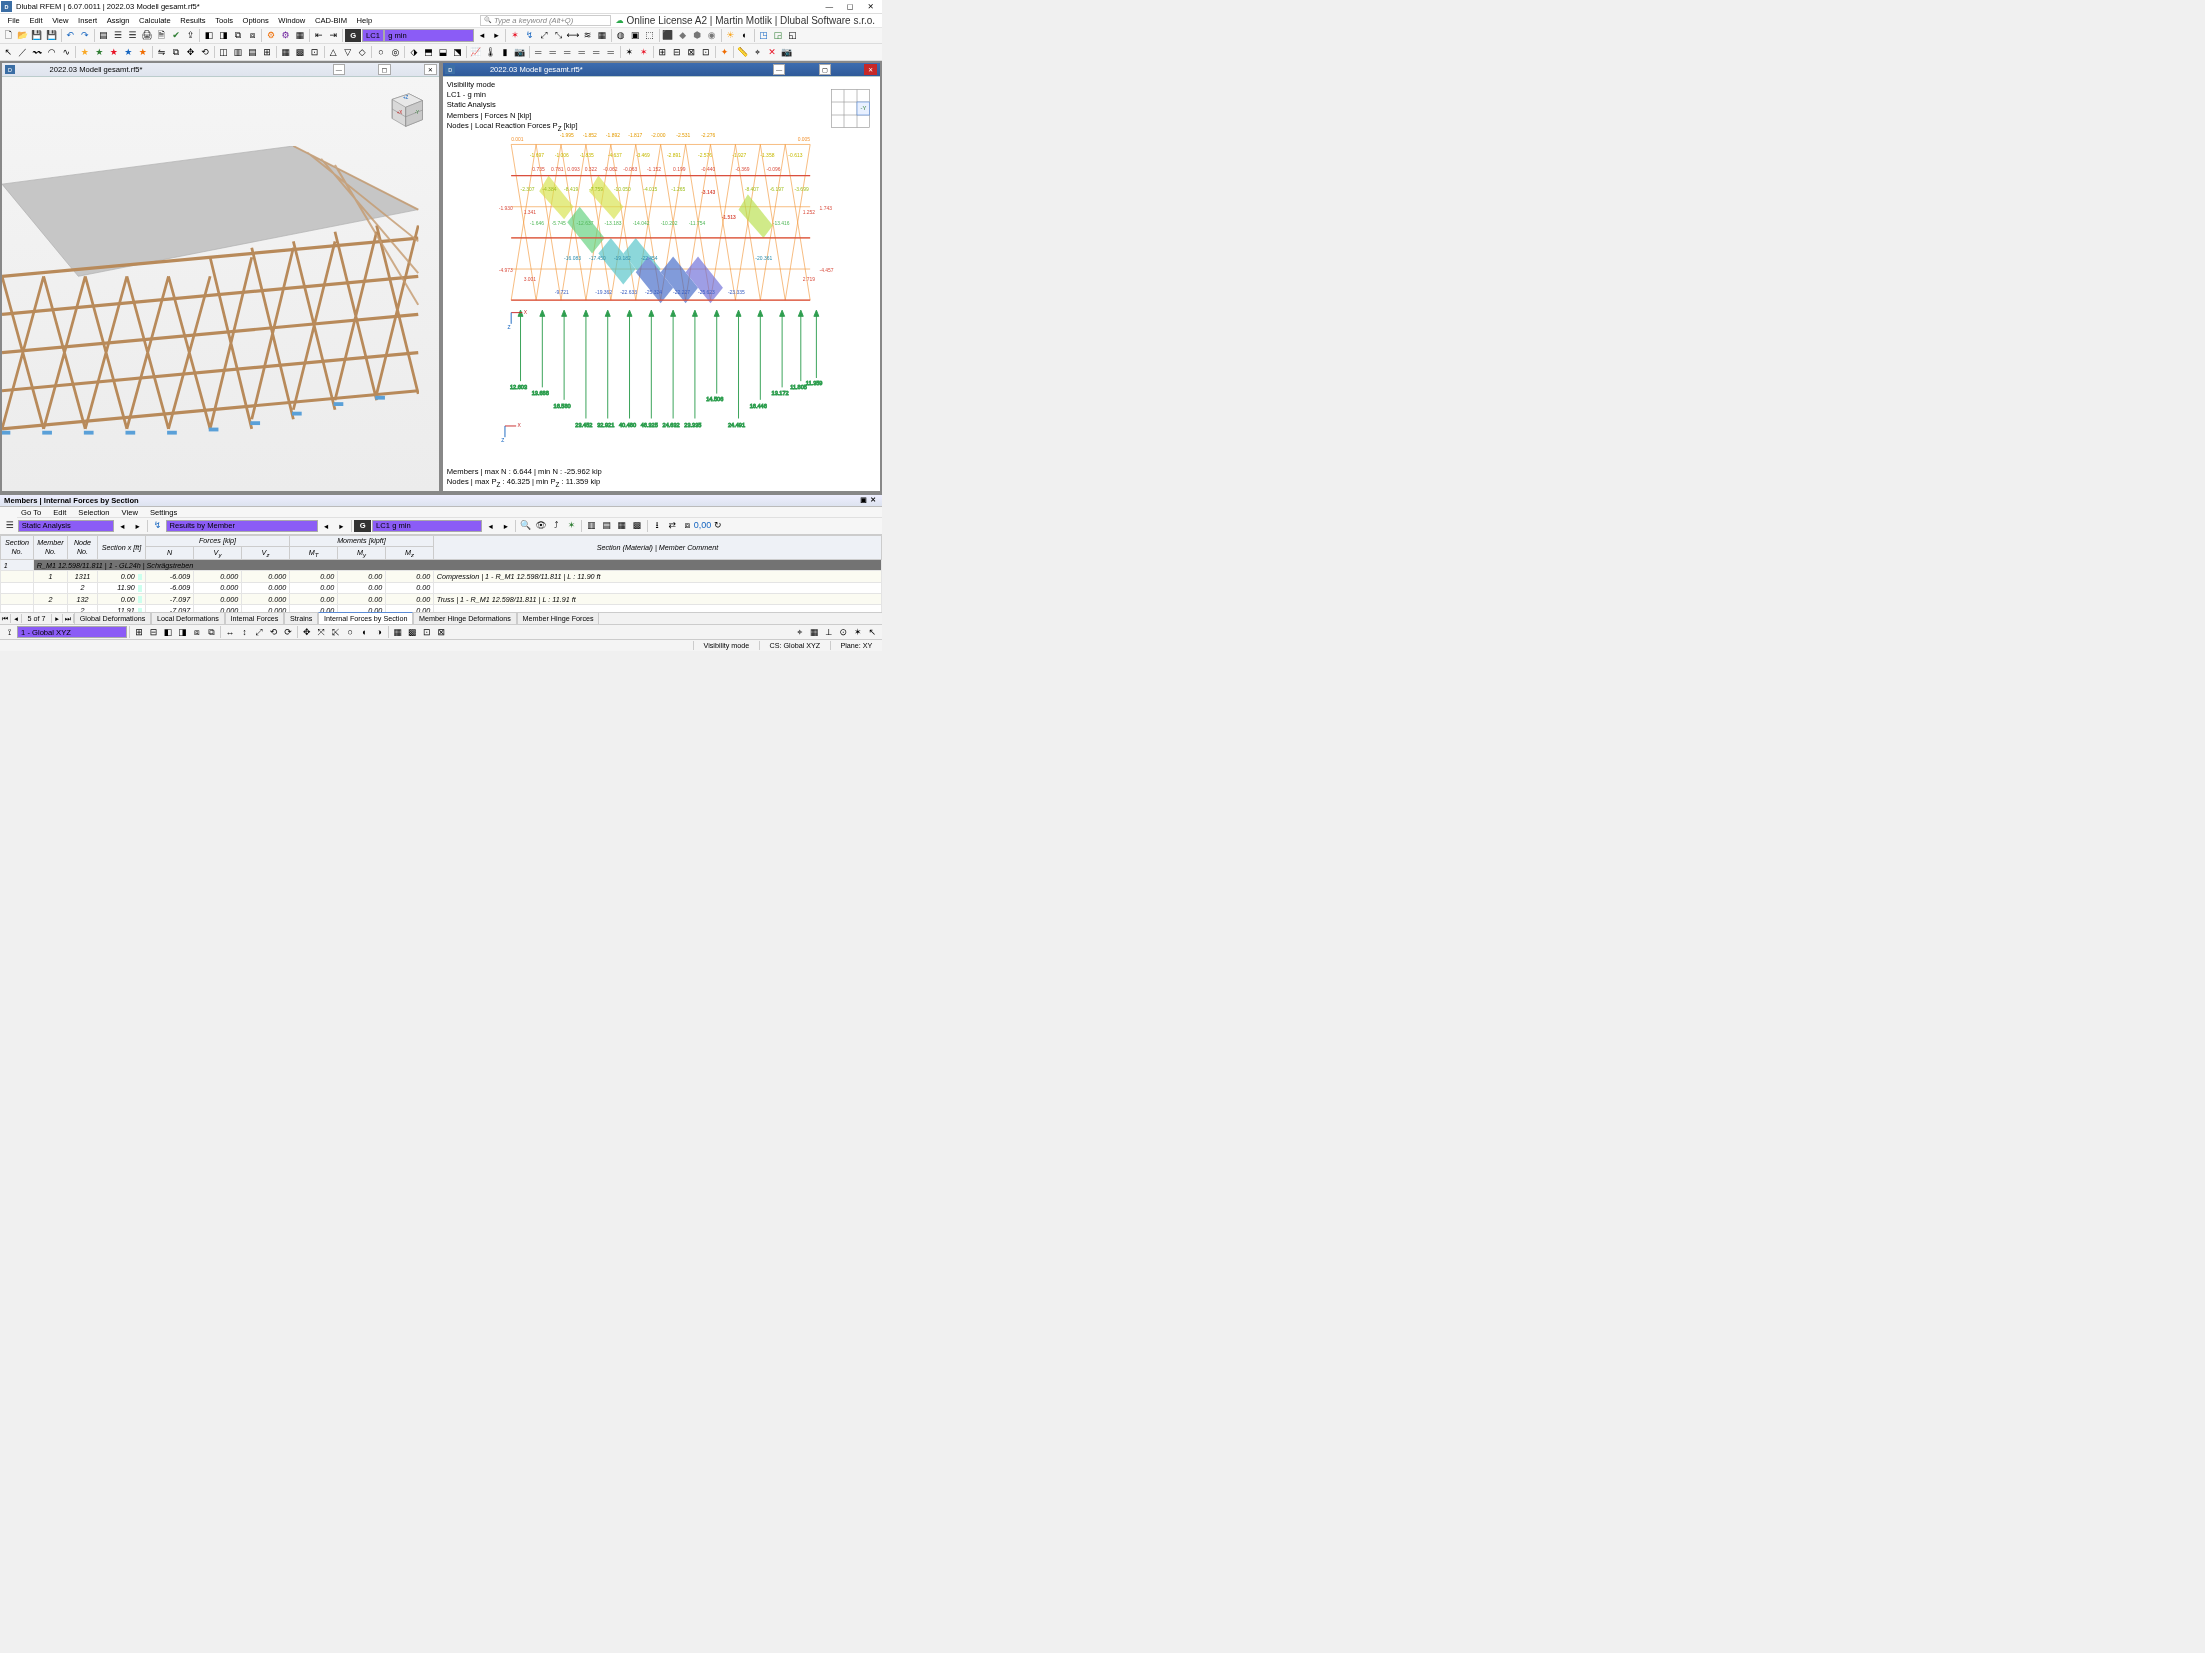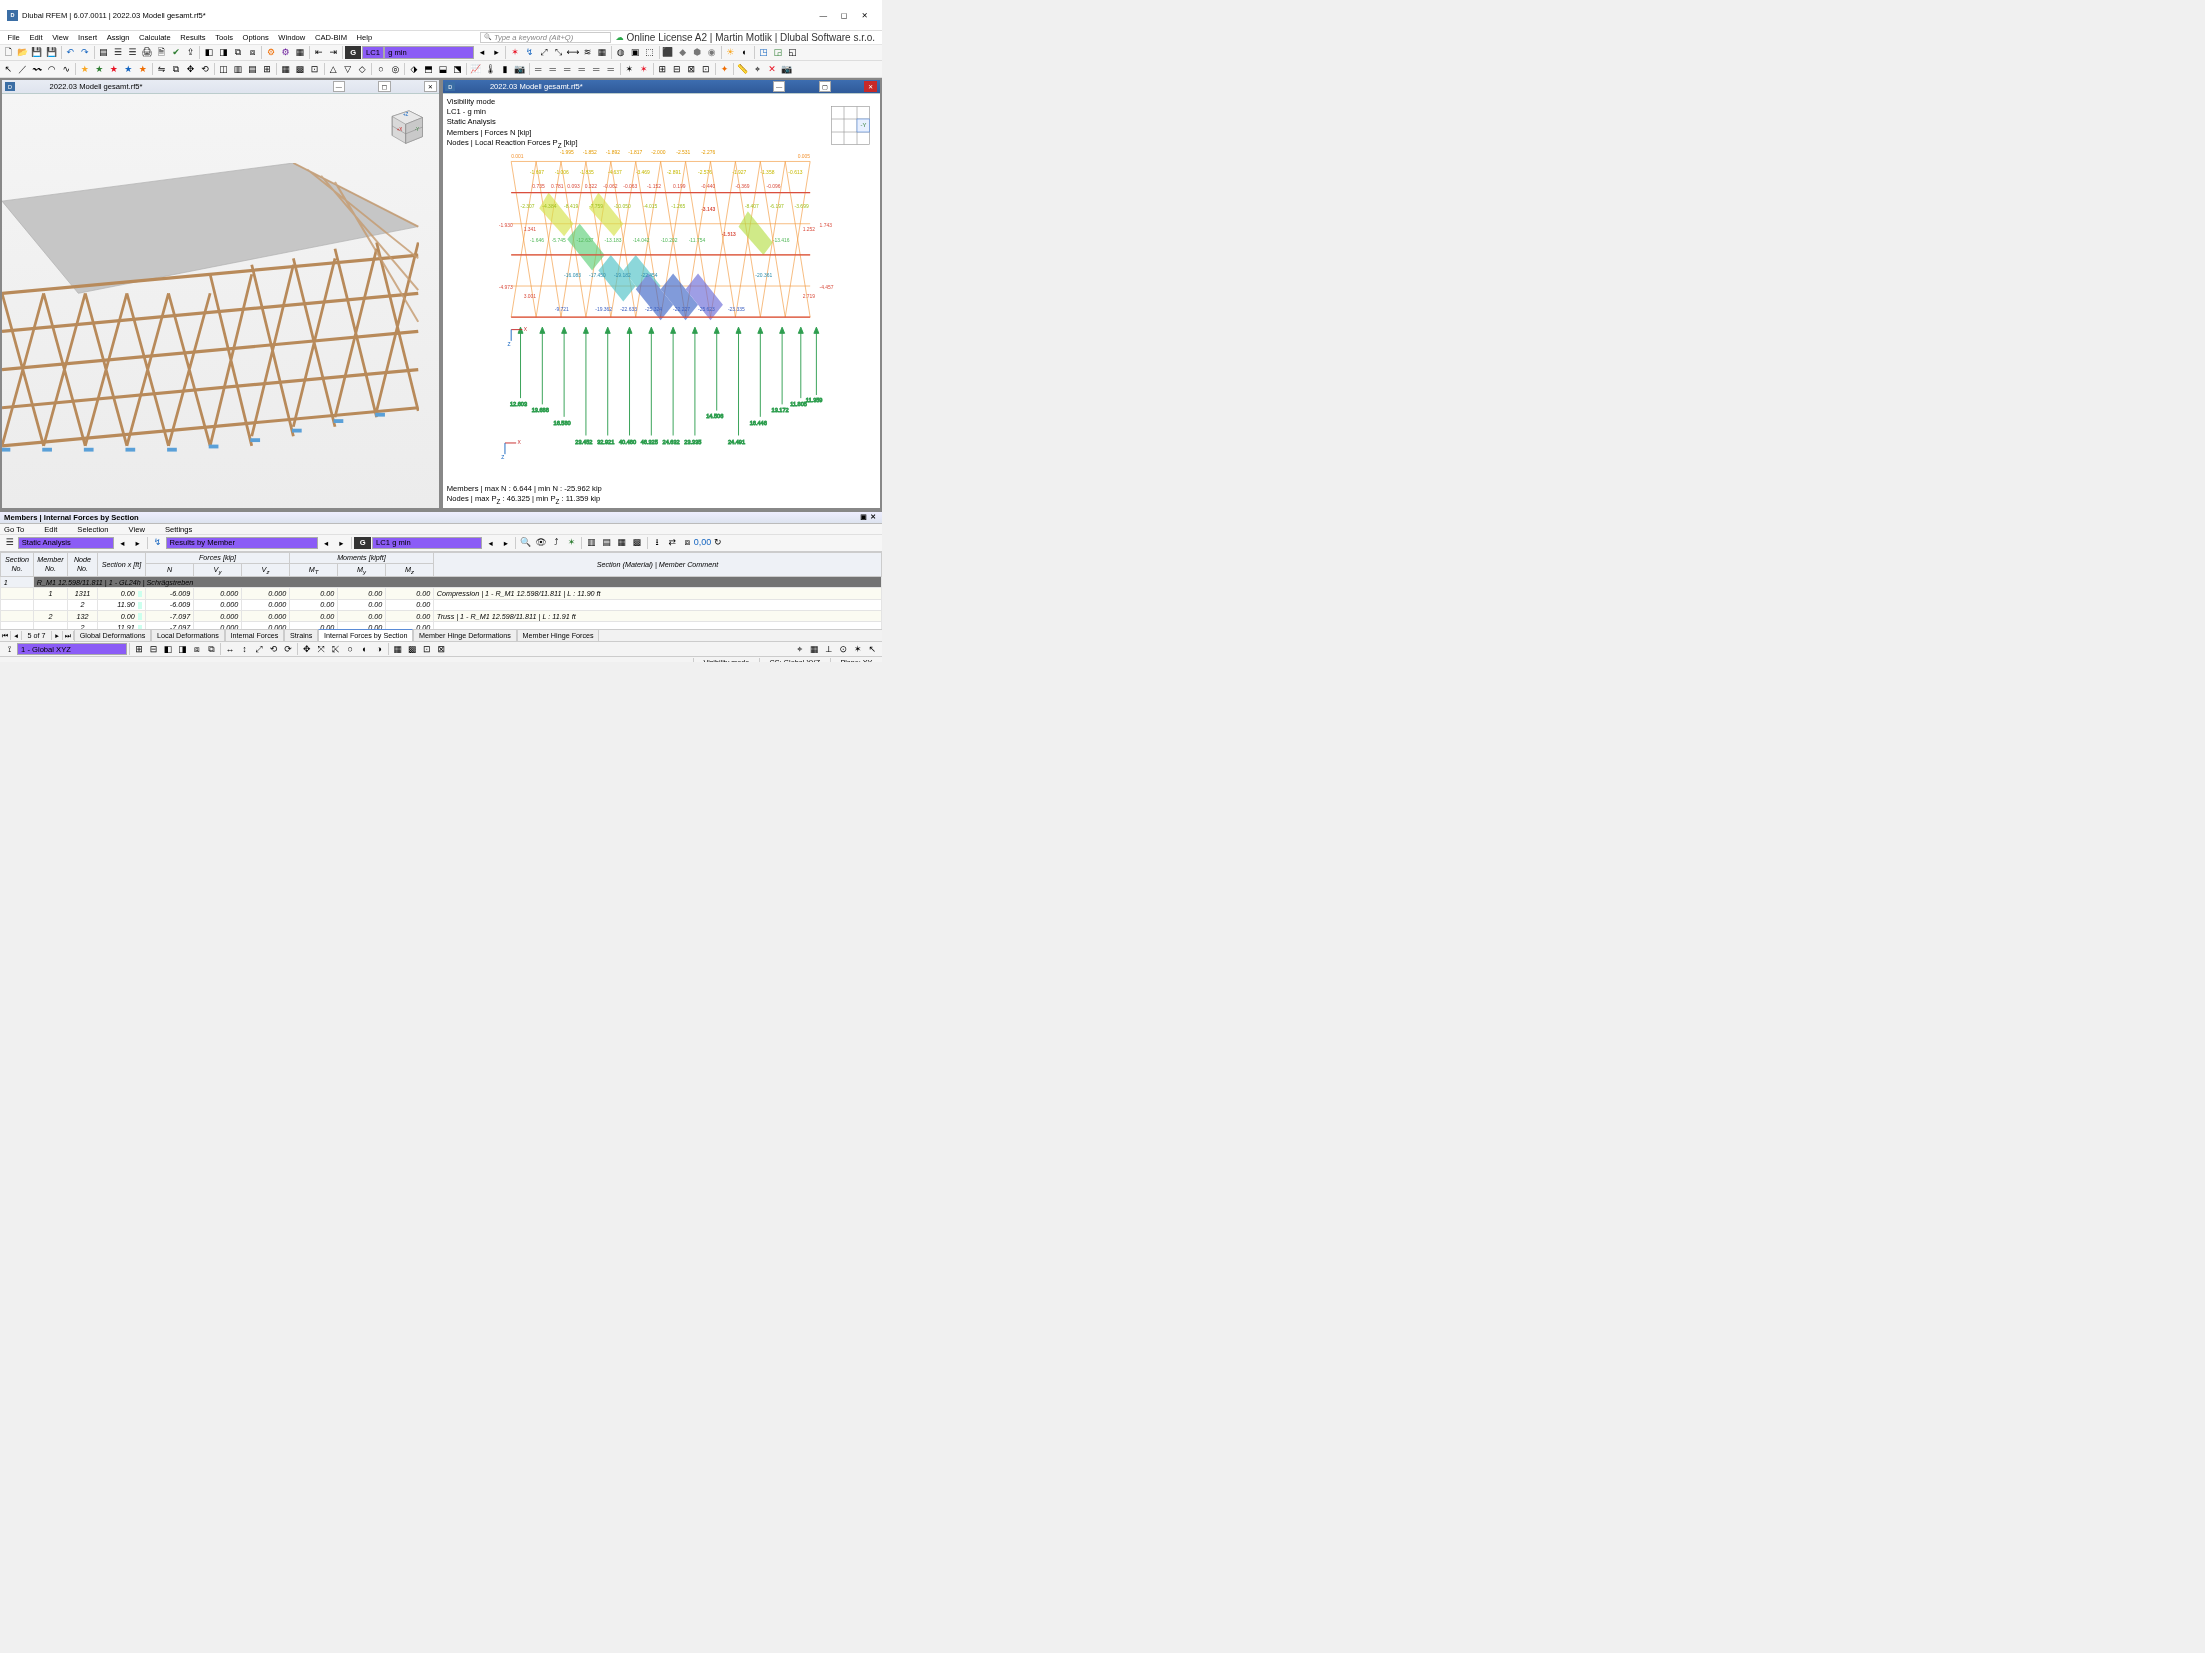--- a/index.html
+++ b/index.html
@@ -1,19 +1,19 @@
 <!DOCTYPE html>
 <html style="font-size:11px"><head>
 <meta charset="utf-8">
 <style>
 * { box-sizing: border-box; margin: 0; padding: 0; font-family: "Segoe UI", Tahoma, sans-serif; }
 body { background: #f0f0f0; font-size: 7.6px; color: #000; overflow: hidden; width: 882px; height: 662px; }
 
 
-.title-bar { height: 31px; background: #fff; display: flex; align-items: center; padding: 0 7px; border-bottom: 0.7px solid #ddd; }
+.title-bar { height: 14px; background: #fff; display: flex; align-items: center; padding: 0 1px; border-bottom: 0.7px solid #ddd; }
 .title-bar .app-icon { width: 11px; height: 11px; background: linear-gradient(135deg,#3b6ea5,#3b6ea5); margin-right: 4.1px; display: flex; align-items:center; justify-content:center; color:#fff; font-size:5.5px; font-weight:bold;}
 .title-bar .title-text { flex: 0 0 auto; font-size: 7.6px; }
 .title-bar .spacer { flex: 1; }
 .win-btn { width: 20.7px; height: 15px; display:flex; align-items:center; justify-content:center; font-size:7.6px; }
 
 
 .menu-bar { height: 13.8px; background: #fff; display: flex; align-items: center; padding: 0 2.8px; font-size: 7.6px; border-bottom:0.7px solid #e5e5e5;}
 .menu-bar .menu-item { padding: 1.4px 4.8px; }
 .menu-bar .keyword-box { flex:0 0 131px; margin-left:auto; border:0.7px solid #ccc; background:#fff; height:11px; padding:0 2.8px; color:#888; font-style:italic; display:flex; align-items:flex-start;}
 .menu-bar .keyword-box::before { content:'🔍'; font-style:normal; font-size:6.2px; margin-right:2.1px; filter:grayscale(1);}
@@ -49,21 +49,21 @@
 .results-summary{ position:absolute; bottom:2.8px; left:4.1px; font-size:7.6px; line-height:9.6px;}
 .mini-grid { position:absolute; top:12.4px; right:9.6px; width:39px; height:39px; }
 .res-canvas { position:absolute; top:55px; left:13.8px; right:13.8px; bottom:48px;}
 .res-canvas svg{width:100%;height:100%;}
 
 
 .bottom-panel{ border-top:0.7px solid #888; background:#f6f6f6;}
 .panel-header{ height:12.4px; background:linear-gradient(#eef,#dde3ef); display:flex; align-items:center; padding:0 4.1px; font-weight:bold; font-size:7.6px; border-bottom:0.7px solid #bbb;}
 .panel-header .hspacer{flex:1;}
 .panel-header .hbtn{ width:9.6px; text-align:center; font-size:6.9px;}
-.panel-menu{ height:11px; display:flex; align-items:center; padding:0 4.1px; gap:20px; font-size:7.6px; background:#f6f6f6; border-bottom:0.7px solid #e0e0e0;}
+.panel-menu{ height:11px; display:flex; align-items:center; padding:0 4.1px; gap:12px; font-size:7.6px; background:#f6f6f6; border-bottom:0.7px solid #e0e0e0;margin-left:17px;}
 .panel-toolbar{ height:16.5px; display:flex; align-items:center; gap:1.4px; padding:0 2.8px; border-bottom:0.7px solid #ccc; background:#f6f6f6;}
 
 
 .tbl { width:100%; border-collapse:collapse; font-size:7.2px; background:#fff;font-style:italic;}
 .tbl th { background:#eef1f6; border:0.7px solid #ccc; padding:0.7px 2.8px; font-weight:normal; text-align:center;}
 .tbl td { border:0.7px solid #e4e4e4; padding:0.7px 2.8px; text-align:right; height:9.6px;}
 .tbl td.lft{text-align:left;}
 .tbl td.ctr{text-align:center;}
 .tbl tr.group td{ background:#737373; font-weight:normal; text-align:left;}
 .tbl tr.alt td{ background:#fbfbf2;}

